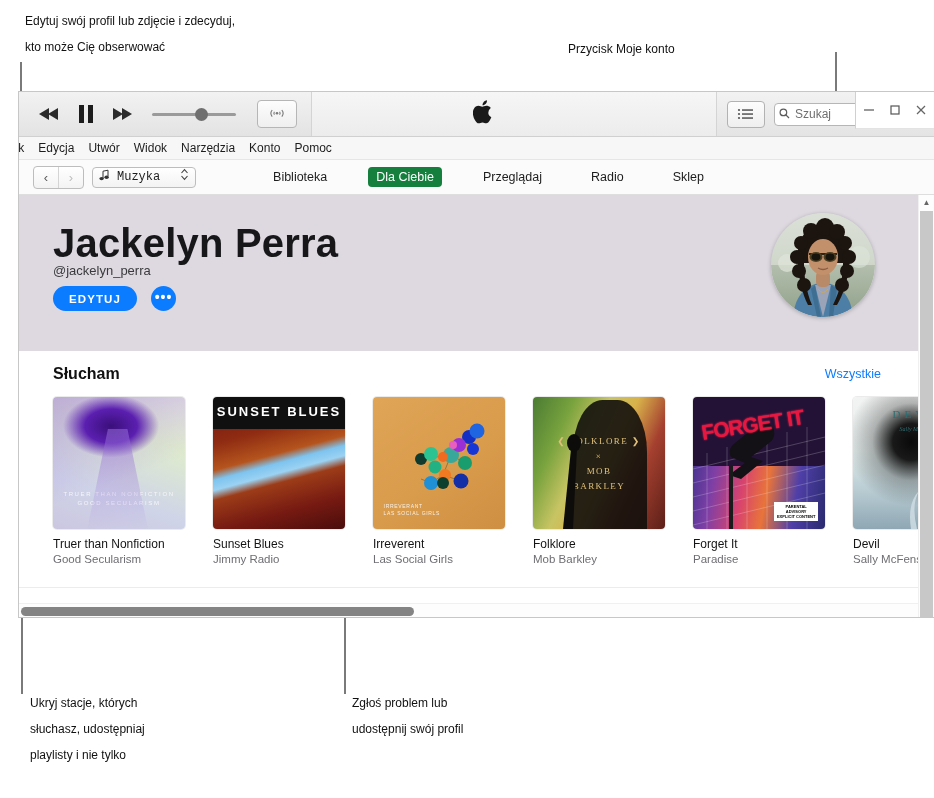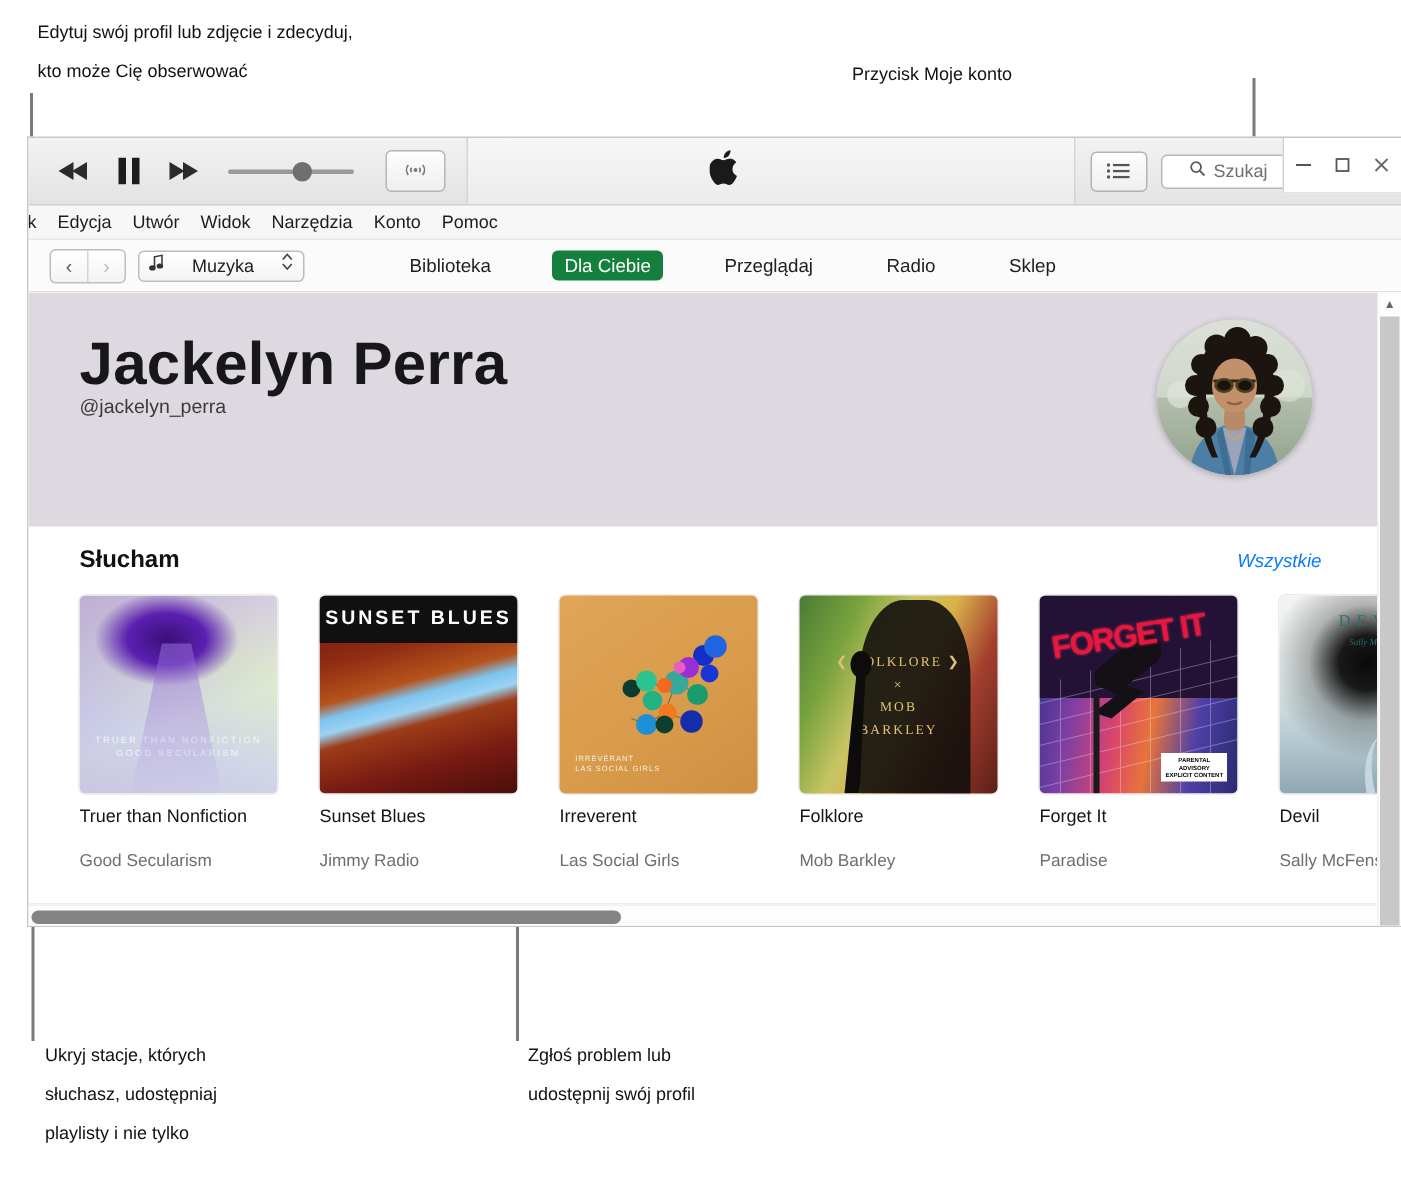--- a/index.html
+++ b/index.html
@@ -108,21 +108,21 @@
     width: 36px; height: 25px;
     border: 1px solid #b2b2b2; border-radius: 4px;
     background: linear-gradient(#fdfdfd, #efefef);
     display: flex; align-items: center; justify-content: center;
   }
   #search-box {
     width: 146px; height: 23px;
     border: 1px solid #b6b6b6; border-radius: 4px;
     background: #fff;
     display: flex; align-items: center;
-    padding: 0 18px; gap: 5px;
+    padding: 0 4px; gap: 5px;
     box-sizing: border-box;
   }
   #search-placeholder {
     font-size: 12px; color: #6f6f6f;
   }
   #window-controls {
     position: absolute; right: 0; top: 0;
     width: 78px; height: 36px;
     display: flex; align-items: center; justify-content: space-around;
     background: #ffffff;
@@ -164,27 +164,28 @@
     overflow: hidden;
     background: linear-gradient(#ffffff, #f3f3f3);
   }
   .hist-btn {
     width: 24px; height: 21px;
     display: flex; align-items: center; justify-content: center;
     font-size: 13px; color: #5a5a5a;
   }
   #history-forward { border-left: 1px solid #d4d4d4; color: #bdbdbd; }
   #media-picker {
-    display: flex; align-items: center; gap: 18px;
+    display: flex; align-items: center; gap: 7px;
     border: 1px solid #bdbdbd; border-radius: 4px;
     background: linear-gradient(#ffffff, #f3f3f3);
     height: 21px;
     padding: 0 6px;
     min-width: 104px;
     box-sizing: border-box;
+    font-family: Liberation Mono, monospace;
   }
   #media-picker-label { font-size: 12px; color: #1d1d1d; flex: 1; }
   #nav-tabs {
     position: absolute;
     left: 0; right: 0;
     display: flex; align-items: center; justify-content: center;
     gap: 9px;
     pointer-events: none;
   }
   .nav-tab {
@@ -259,42 +260,42 @@
   #listening-section { padding: 0 0 0 34px; position: relative; }
   #listening-header {
     display: flex; align-items: baseline;
     padding-top: 14px;
   }
   #listening-title {
     font-size: 16px; font-weight: bold; color: #111;
   }
   #see-all-link {
     position: absolute; right: 38px; top: 16px;
-    font-size: 12.5px; color: #0b7cff; font-style: italic;
+    font-size: 12.5px; color: #0b7cff;
   }
   #album-row {
     display: flex;
     gap: 28px;
     margin-top: 14px;
   }
   .album-card { width: 132px; flex: 0 0 132px; }
   .album-art {
     width: 132px; height: 132px;
     border-radius: 4px;
     overflow: hidden;
     position: relative;
     box-shadow: 0 0 0 1px rgba(0,0,0,.08);
   }
   .album-title {
     margin-top: 8px;
     font-size: 12px; color: #141414;
     white-space: nowrap; overflow: hidden;
   }
   .album-artist {
-    margin-top: 17px;
+    margin-top: 2px;
     font-size: 11.5px; color: #6e6e73;
     white-space: nowrap; overflow: hidden;
   }
 
   
   #followers-section {
     margin-top: 22px;
     padding-left: 34px;
     border-top: 1px solid #ececec;
     padding-top: 14px;
@@ -596,20 +597,24 @@
     </div>
   </div>
 
   <div id="content">
 
     <div id="content-scroll">
 
       <div id="profile-hero">
         <div id="profile-name">Jackelyn Perra</div>
         <div id="profile-handle">@jackelyn_perra</div>
+        <div id="profile-actions">
+          <button id="edit-button">EDYTUJ</button>
+          <button id="more-button">•••</button>
+        </div>
         <div id="profile-avatar">
           <svg width="104" height="104" viewBox="0 0 104 104">
             <defs>
               <clipPath id="avclip">
                   <circle cx="52" cy="52" r="52"></circle>
                 </clipPath>
               <linearGradient id="bgGrad" x1="0" y1="0" x2="0" y2="1">
                 <stop offset="0%" stop-color="#cfd6cb"></stop>
                   <stop offset="45%" stop-color="#b7c2b0"></stop>
                 <stop offset="100%" stop-color="#8fa08a"></stop>

